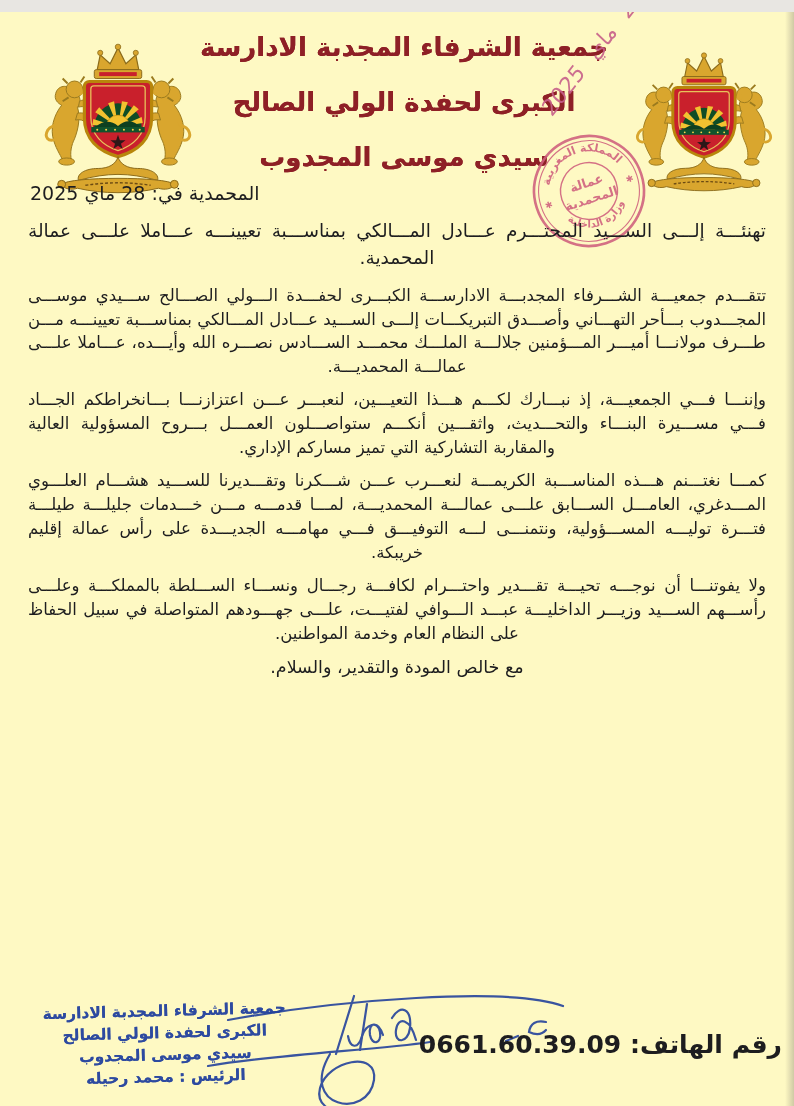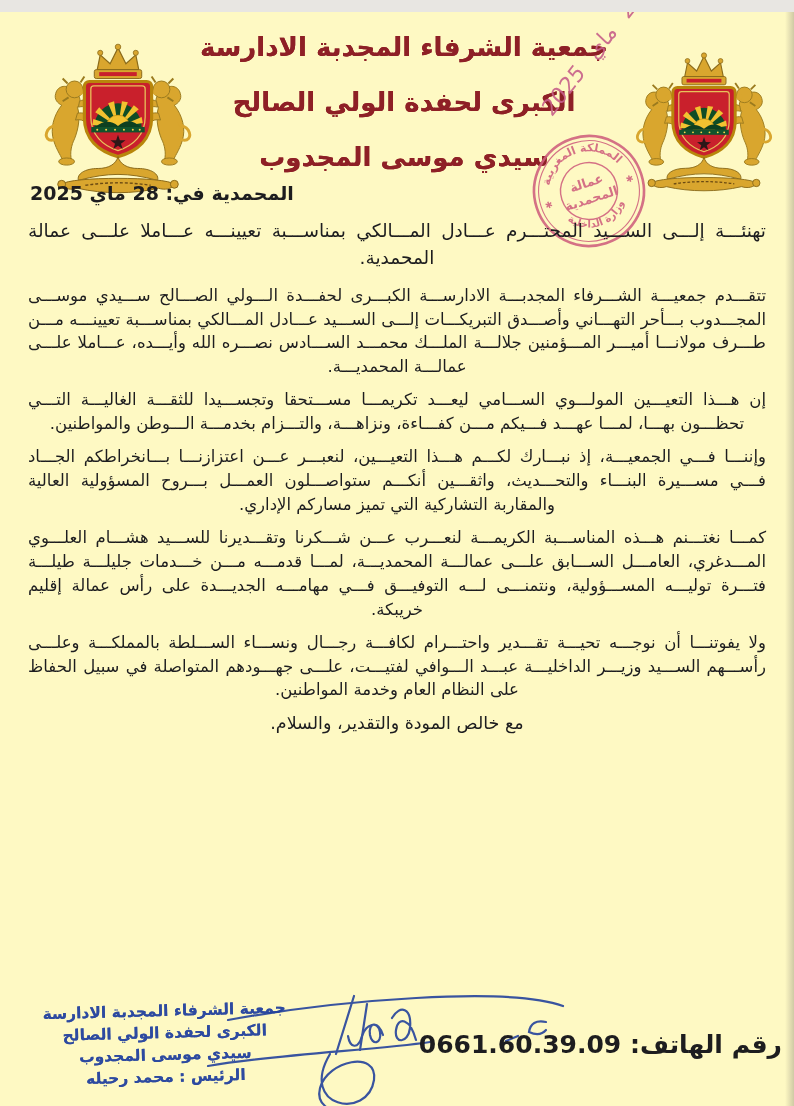--- a/index.html
+++ b/index.html
@@ -24,21 +24,21 @@
   }
   .hand-date{
     position:absolute;left:513px;top:28px;width:160px;
     transform:rotate(-52deg) skewX(-6deg);transform-origin:50% 50%;
     color:#c7608a;font-size:22px;text-align:center;
     word-spacing:9px;letter-spacing:1px;opacity:.9;direction:rtl;
   }
   .round-stamp{position:absolute;left:528px;top:118px;width:122px;height:122px;opacity:.88;}
   .date-line{
     position:absolute;left:30px;top:170px;direction:rtl;
-    color:#1d1d1f;font-weight:bold;font-size:19px;white-space:nowrap;
+    color:#1d1d1f;font-weight:normal;font-size:19px;white-space:nowrap;
   }
   .body-text{
     position:absolute;left:28px;right:28px;top:206px;
     direction:rtl;color:#1d1d1f;font-weight:normal;
     font-size:16.5px;line-height:1.45;
   }
   .body-text p{
     margin:0 0 9px 0;text-align:justify;text-align-last:center;
   }
   .body-text p.subject{font-size:18.5px;margin-bottom:12px;}
@@ -152,21 +152,20 @@
       <text x="14.5" y="64" font-size="9" fill="#cf5f7d" stroke="none">✱</text>
       <text x="98" y="64" font-size="9" fill="#cf5f7d" stroke="none">✱</text>
     </g>
   </svg>
 
   <div class="date-line">المحمدية في: 28 ماي 2025</div>
 
   <div class="body-text">
     <p class="subject">تهنئـــة إلـــى الســـيد المحتـــرم عـــادل المـــالكي بمناســـبة تعيينـــه عـــاملا علـــى عمالة المحمدية.</p>
     <p>تتقـــدم جمعيـــة الشـــرفاء المجدبـــة الادارســـة الكبـــرى لحفـــدة الـــولي الصـــالح ســـيدي موســـى المجـــدوب بـــأحر التهـــاني وأصـــدق التبريكـــات إلـــى الســـيد عـــادل المـــالكي بمناســـبة تعيينـــه مـــن طـــرف مولانـــا أميـــر المـــؤمنين جلالـــة الملـــك محمـــد الســـادس نصـــره الله وأيـــده، عـــاملا علـــى عمالـــة المحمديـــة.</p>
-    <p>إن هـــذا التعيـــين المولـــوي الســـامي ليعـــد تكريمـــا مســـتحقا وتجســـيدا للثقـــة الغاليـــة التـــي تحظـــون بهـــا، لمـــا عهـــد فـــيكم مـــن كفـــاءة، ونزاهـــة، والتـــزام بخدمـــة الـــوطن والمواطنين.</p>
     <p>وإننـــا فـــي الجمعيـــة، إذ نبـــارك لكـــم هـــذا التعيـــين، لنعبـــر عـــن اعتزازنـــا بـــانخراطكم الجـــاد فـــي مســـيرة البنـــاء والتحـــديث، واثقـــين أنكـــم ستواصـــلون العمـــل بـــروح المسؤولية العالية والمقاربة التشاركية التي تميز مساركم الإداري.</p>
     <p>كمـــا نغتـــنم هـــذه المناســـبة الكريمـــة لنعـــرب عـــن شـــكرنا وتقـــديرنا للســـيد هشـــام العلـــوي المـــدغري، العامـــل الســـابق علـــى عمالـــة المحمديـــة، لمـــا قدمـــه مـــن خـــدمات جليلـــة طيلـــة فتـــرة توليـــه المســـؤولية، ونتمنـــى لـــه التوفيـــق فـــي مهامـــه الجديـــدة على رأس عمالة إقليم خريبكة.</p>
     <p>ولا يفوتنـــا أن نوجـــه تحيـــة تقـــدير واحتـــرام لكافـــة رجـــال ونســـاء الســـلطة بالمملكـــة وعلـــى رأســـهم الســـيد وزيـــر الداخليـــة عبـــد الـــوافي لفتيـــت، علـــى جهـــودهم المتواصلة في سبيل الحفاظ على النظام العام وخدمة المواطنين.</p>
     <p class="closing">مع خالص المودة والتقدير، والسلام.</p>
   </div>
 
   <div class="footer-stamp">
     <div>جمعية الشرفاء المجدبة الادارسة</div>
     <div>الكبرى لحفدة الولي الصالح</div>
     <div>سيدي موسى المجدوب</div>

